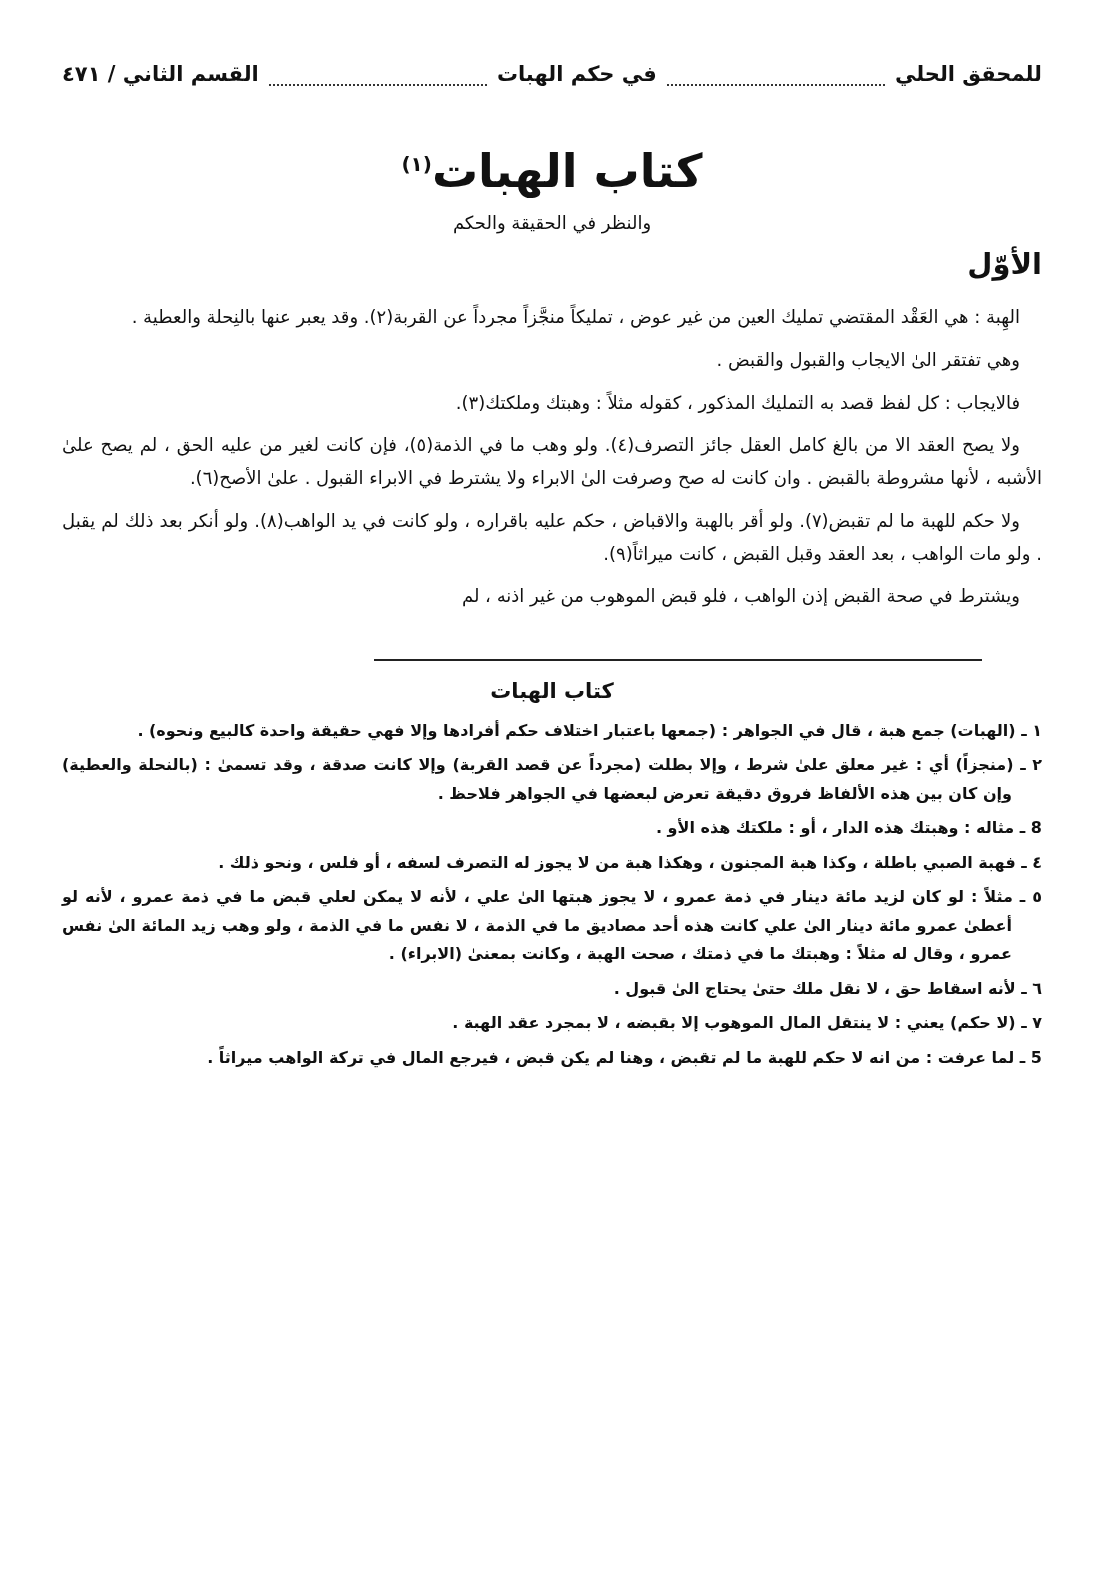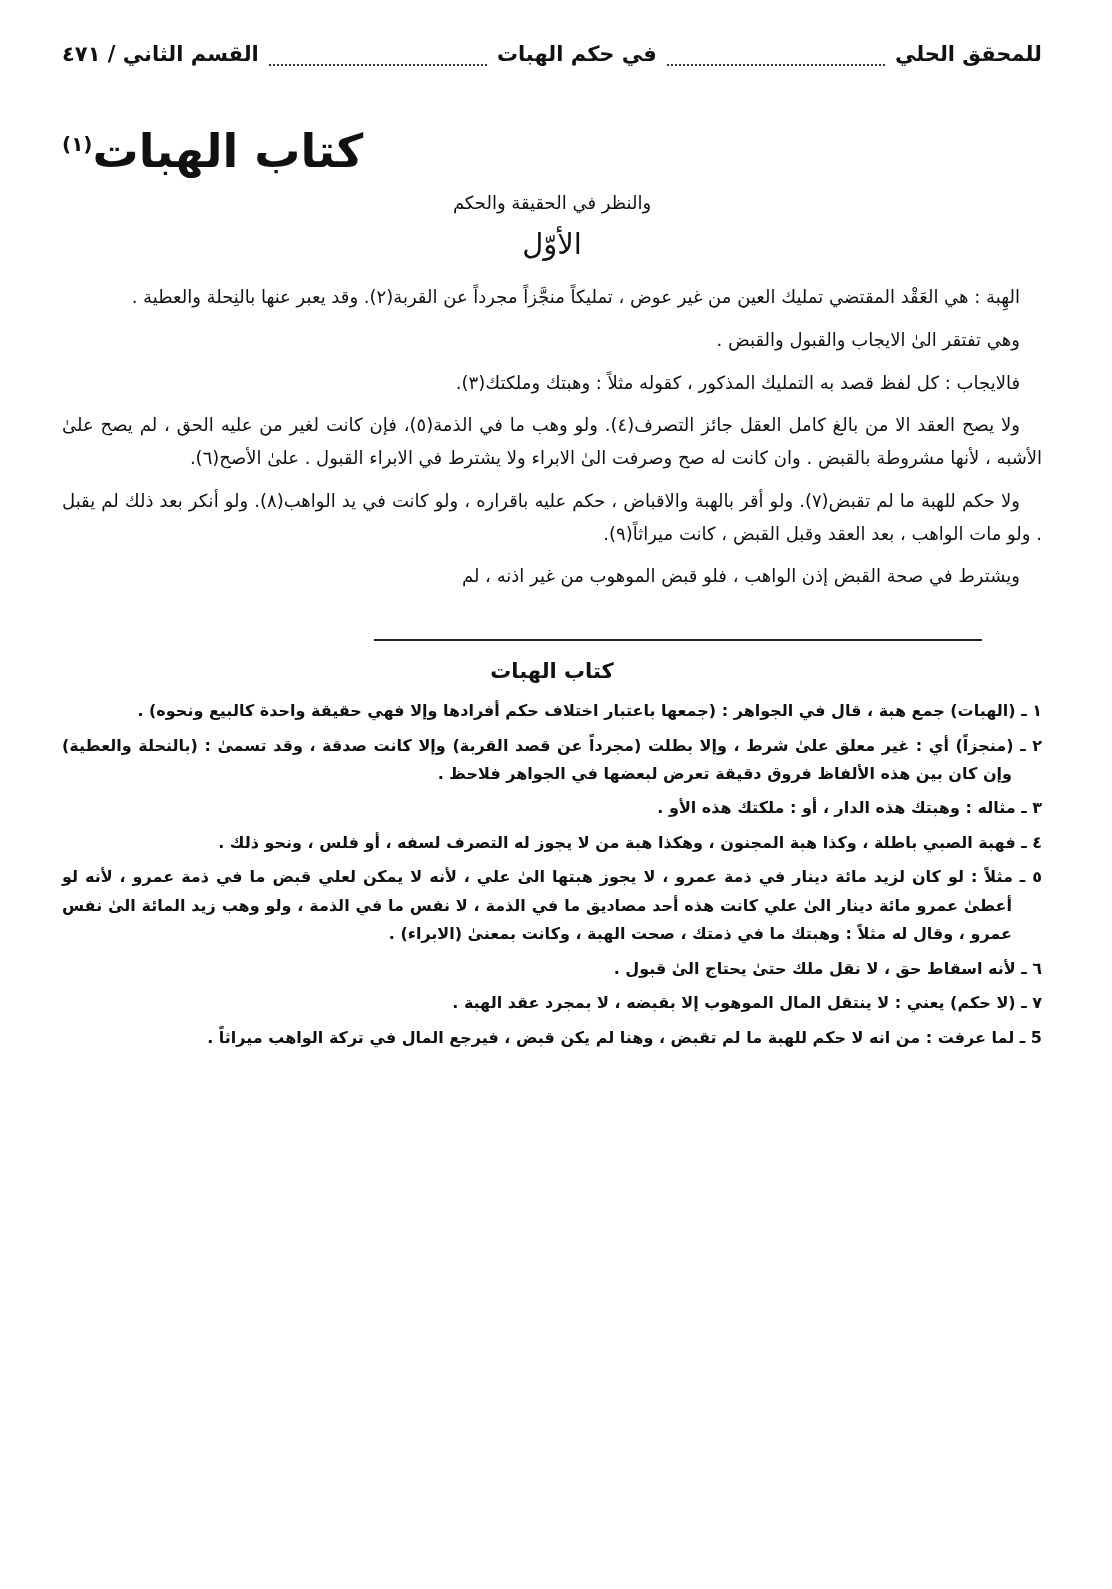--- a/index.html
+++ b/index.html
@@ -27,44 +27,44 @@
     font-size: 21px;
     font-weight: bold;
     margin-bottom: 10px;
   }
   .running-header .leader {
     flex: 1 1 auto;
     border-bottom: 2px dotted #333;
     height: 1.05em;
     min-width: 60px;
   }
-  .running-header .hdr-text { white-space: nowrap; }
+  .running-header .hdr-text { white-space: nowrap; margin-top: 20px; }
   
   .book-title {
-    text-align: left;
+    text-align: center;
     font-size: 46px;
     font-weight: bold;
     margin-top: 58px;
     margin-bottom: 8px;
     letter-spacing: 1px;
   }
   .book-title sup {
     font-size: 20px;
     font-weight: bold;
     vertical-align: super;
   }
   .subtitle {
     text-align: center;
     font-size: 18px;
     margin: 14px 0 6px 0;
   }
   .section-heading {
-    text-align: center;
+    text-align: right;
     font-size: 29px;
-    font-weight: normal;
+    font-weight: bold;
     margin: 14px 0 20px 0;
   }
   
   .body-text p {
     font-size: 18px;
     line-height: 1.82;
     text-align: justify;
     text-indent: 22px;
     margin: 0 0 10px 0;
   }
@@ -126,21 +126,21 @@
     <p>ويشترط في صحة القبض إذن الواهب ، فلو قبض الموهوب من غير اذنه ، لم</p>
   </div>
 
   <hr class="footnote-rule">
 
   <div class="footnotes">
     <div class="footnotes-header">كتاب الهبات</div>
 
     <p class="fn"><span class="fn-label">١ ـ</span> <span>(الهبات) جمع هبة ، قال في الجواهر : (جمعها باعتبار اختلاف حكم أفرادها وإلا فهي حقيقة واحدة كالبيع ونحوه) .</span></p>
     <p class="fn"><span class="fn-label">٢ ـ</span> <span>(منجزاً) أي : غير معلق علىٰ شرط ، وإلا بطلت (مجرداً عن قصد القربة) وإلا كانت صدقة ، وقد تسمىٰ : (بالنحلة والعطية) وإن كان بين هذه الألفاظ فروق دقيقة تعرض لبعضها في الجواهر فلاحظ .</span></p>
-    <p class="fn"><span class="fn-label">٣ ـ</span> <span>مثاله : وهبتك هذه الدار ، أو : ملكتك هذه الأو .</span></p>
+    <p class="fn"><span class="fn-label">8 ـ</span> <span>مثاله : وهبتك هذه الدار ، أو : ملكتك هذه الأو .</span></p>
     <p class="fn"><span class="fn-label">٤ ـ</span> <span>فهبة الصبي باطلة ، وكذا هبة المجنون ، وهكذا هبة من لا يجوز له التصرف لسفه ، أو فلس ، ونحو ذلك .</span></p>
     <p class="fn"><span class="fn-label">٥ ـ</span> <span>مثلاً : لو كان لزيد مائة دينار في ذمة عمرو ، لا يجوز هبتها الىٰ علي ، لأنه لا يمكن لعلي قبض ما في ذمة عمرو ، لأنه لو أعطىٰ عمرو مائة دينار الىٰ علي كانت هذه أحد مصاديق ما في الذمة ، لا نفس ما في الذمة ، ولو وهب زيد المائة الىٰ نفس عمرو ، وقال له مثلاً : وهبتك ما في ذمتك ، صحت الهبة ، وكانت بمعنىٰ (الابراء) .</span></p>
     <p class="fn"><span class="fn-label">٦ ـ</span> <span>لأنه اسقاط حق ، لا نقل ملك حتىٰ يحتاج الىٰ قبول .</span></p>
     <p class="fn"><span class="fn-label">٧ ـ</span> <span>(لا حكم) يعني : لا ينتقل المال الموهوب إلا بقبضه ، لا بمجرد عقد الهبة .</span></p>
     <p class="fn"><span class="fn-label">5 ـ</span> <span>لما عرفت : من انه لا حكم للهبة ما لم تقبض ، وهنا لم يكن قبض ، فيرجع المال في تركة الواهب ميراثاً .</span></p>
   </div>
 
 </div>
 
 </body></html>

